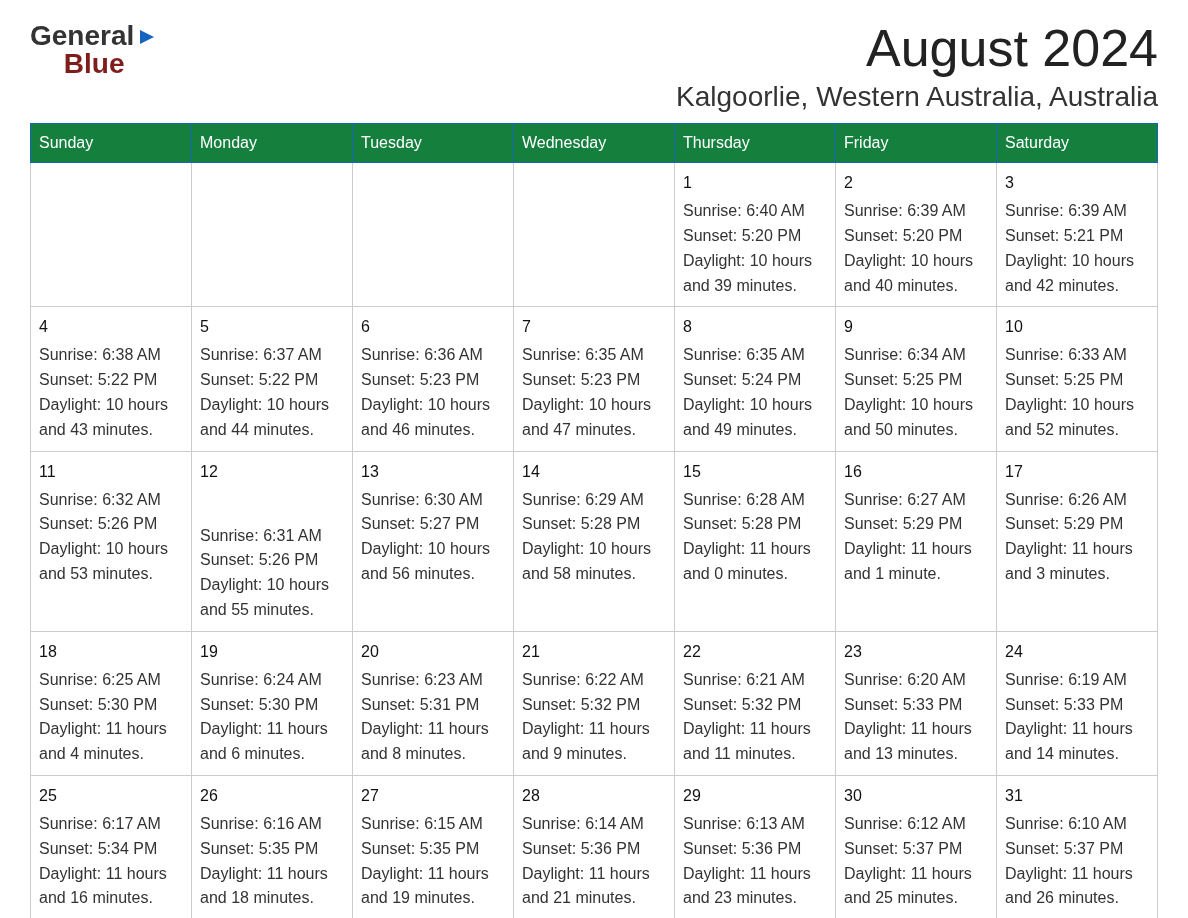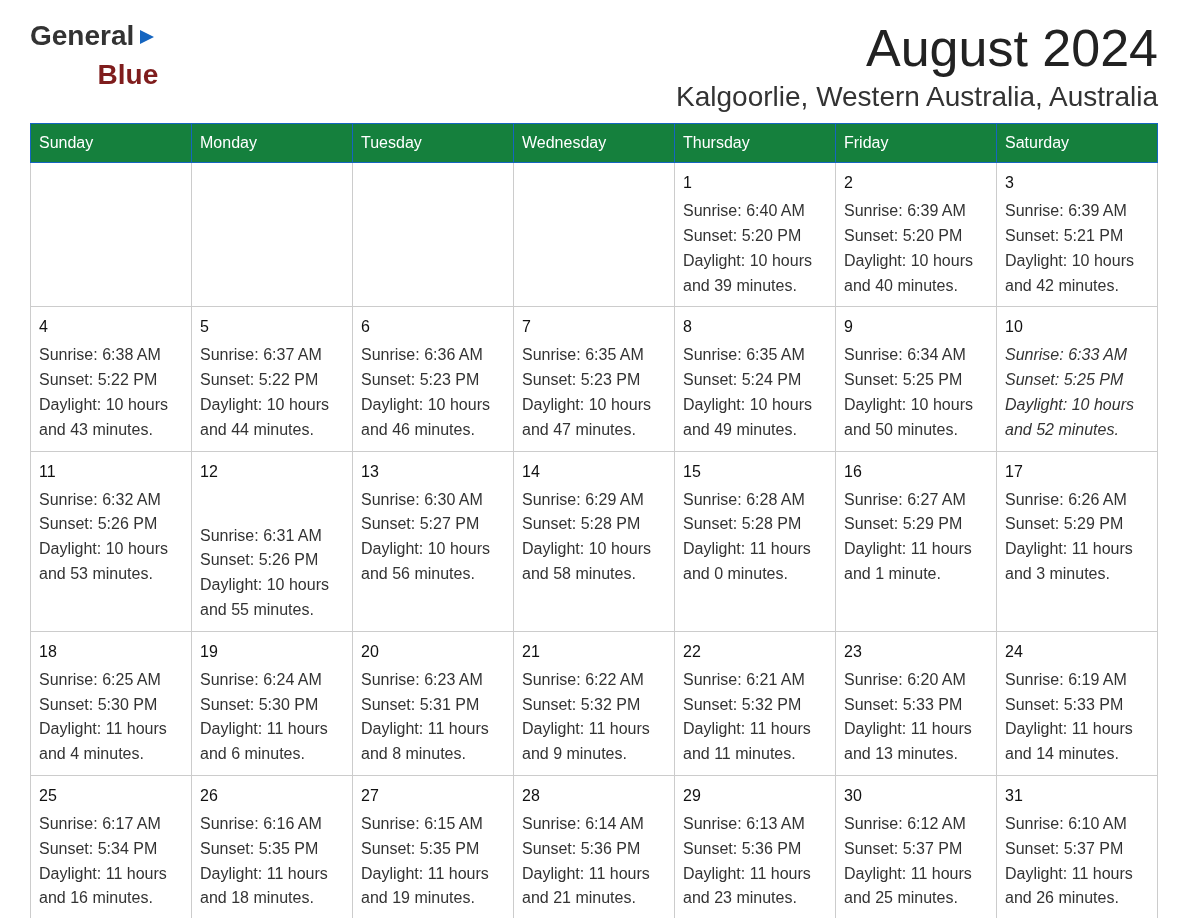--- a/index.html
+++ b/index.html
@@ -76,22 +76,21 @@
       color: #111;
     }
     .day-info {
       font-size: 16px;
       color: #333;
       line-height: 1.55;
     }
     .logo-wrapper {
       display: flex;
       flex-direction: column;
-      align-items: flex-end;
-      gap: 11px;
+      align-items: center;
     }
     .logo-row {
       display: flex;
       align-items: center;
     }
     .logo-blue-row {
       display: flex;
       align-items: center;
       margin-top: -4px;
     }
@@ -186,21 +185,21 @@
 Daylight: 10 hours and 49 minutes.</div>
         </td>
         <td>
           <div class="day-number">9</div>
           <div class="day-info" style="white-space: pre-line;">Sunrise: 6:34 AM
 Sunset: 5:25 PM
 Daylight: 10 hours and 50 minutes.</div>
         </td>
         <td>
           <div class="day-number">10</div>
-          <div class="day-info" style="white-space: pre-line; font-style: italic;">Sunrise: 6:33 AM
+          <div class="day-info" style="white-space: pre-line;">Sunrise: 6:33 AM
 Sunset: 5:25 PM
 Daylight: 10 hours and 52 minutes.</div>
         </td>
       </tr>
       <tr>
         <td>
           <div class="day-number">11</div>
           <div class="day-info" style="white-space: pre-line;">Sunrise: 6:32 AM
 Sunset: 5:26 PM
 Daylight: 10 hours and 53 minutes.</div>

